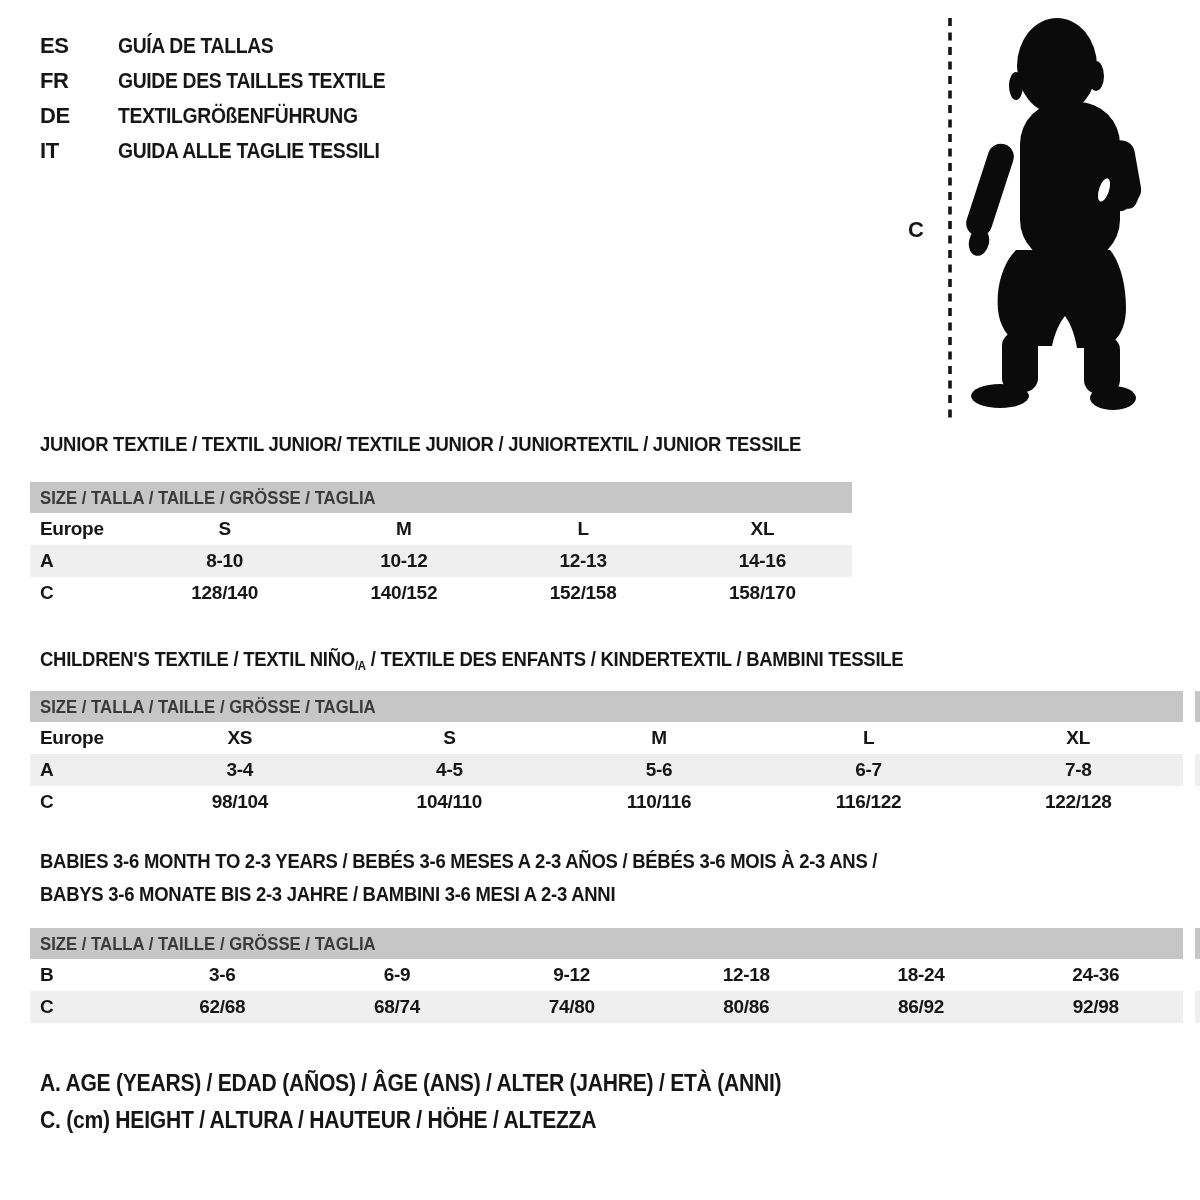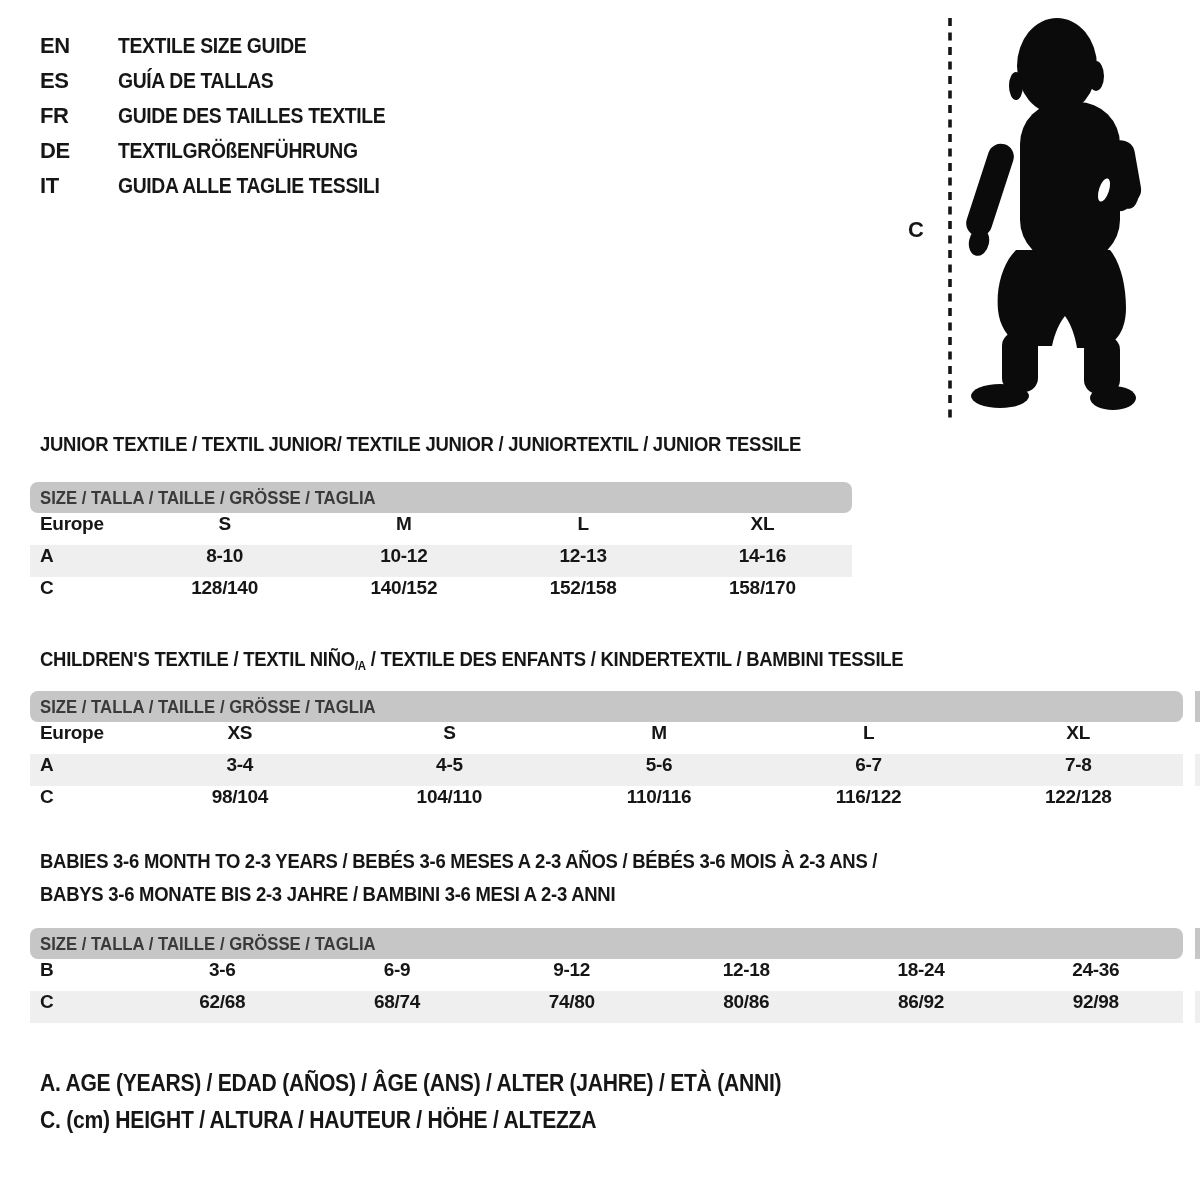--- a/index.html
+++ b/index.html
@@ -31,47 +31,43 @@
   .title-babies{left:40px;top:844px;}
   .title-babies div{line-height:33px;}
 
   
   .sg-table{left:30px;}
   .table-junior{top:482px;width:822px;}
   .table-children{top:691px;width:1153px;}
   .table-babies{top:928px;width:1153px;}
   .size-bar{
     height:31px;line-height:31px;background:var(--bar-color,#c6c6c6);
-    color:#3a3a3a;font-size:19px;font-weight:700;padding-left:10px;box-sizing:border-box;border-radius:8px;
+    color:#3a3a3a;font-size:19px;font-weight:700;padding-left:10px;box-sizing:border-box;
   }
-  .t-row{display:flex;height:32px;font-size:19px;font-weight:700;letter-spacing:-0.3px;}
+  .t-row{display:flex;align-items:center;height:32px;font-size:19px;font-weight:700;letter-spacing:-0.3px;}
   .t-row.alt{background:var(--alt-row-color,#efefef);}
   .cell{display:block;}
   .cell.label{width:105px;flex:0 0 105px;padding-left:10px;box-sizing:border-box;text-align:left;}
   .cell.data{flex:1;text-align:center;}
 
   
   .sliver{position:absolute;left:1165px;top:0;width:5px;}
   .sliver .sl{width:5px;}
   .sliver .sl.bar{height:31px;background:var(--bar-color,#c6c6c6);}
   .sliver .sl.w{height:32px;background:transparent;}
   .sliver .sl.alt{height:32px;background:var(--alt-row-color,#efefef);}
 
   
   .legend{left:40px;top:1064px;}
   .legend div{line-height:37px;font-size:24px;font-weight:700;letter-spacing:-0.3px;}
 </style>
 </head>
 <body>
 
 <div class="abs lang-block">
-    <div class="lang-row">
-      <span class="lang-code">EN</span>
-      <span class="cond">TEXTILE SIZE GUIDE</span>
-    </div>
     <div class="lang-row">
       <span class="lang-code">ES</span>
       <span class="cond">GUÍA DE TALLAS</span>
     </div>
     <div class="lang-row">
       <span class="lang-code">FR</span>
       <span class="cond">GUIDE DES TAILLES TEXTILE</span>
     </div>
     <div class="lang-row">
       <span class="lang-code">DE</span>

